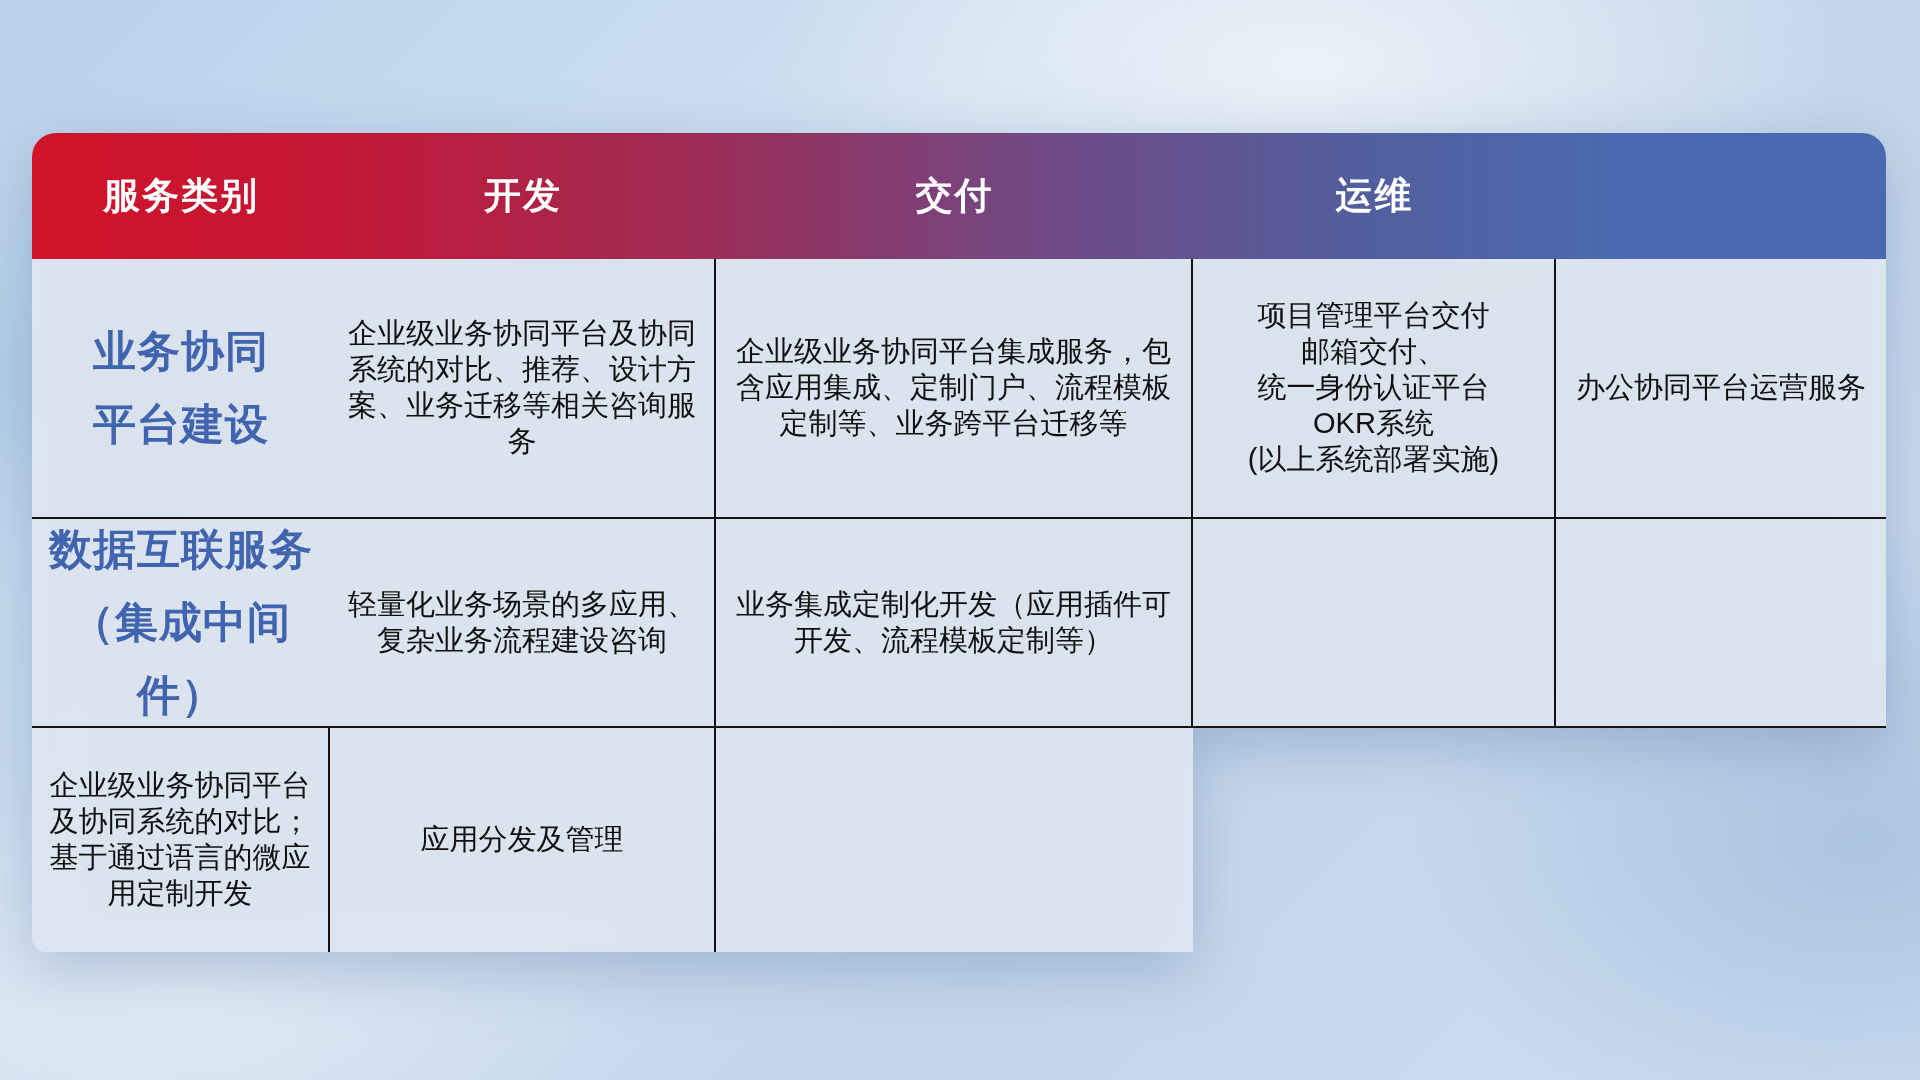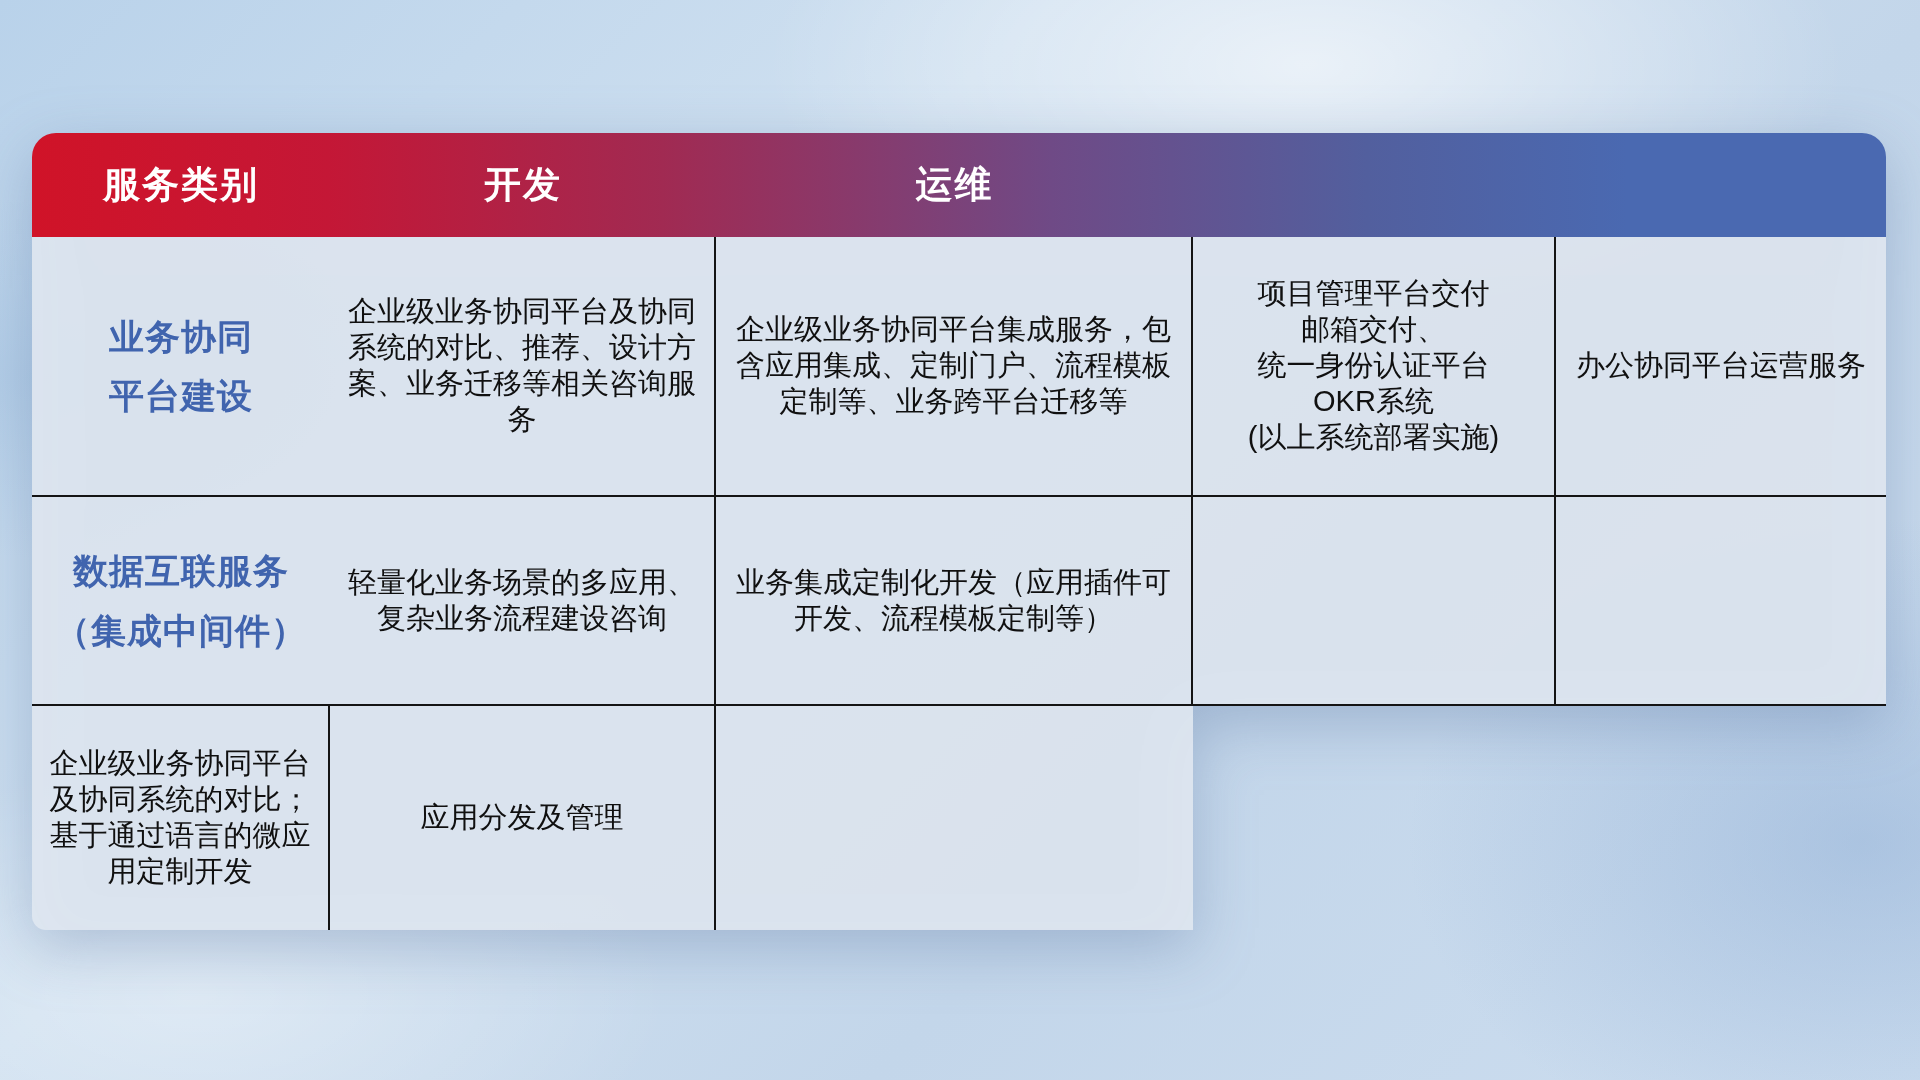--- a/index.html
+++ b/index.html
@@ -18,21 +18,21 @@
   .table-wrap {
     position: absolute;
     left: 32px; top: 133px;
     width: 1854px;
     filter: drop-shadow(0 18px 30px rgba(80,110,155,0.35));
   }
 
   .header-row {
     display: grid;
     grid-template-columns: 298px 386px 477px 363px 330px;
-    height: 104px;
+    height: 126px;
     border-radius: 24px 24px 0 0;
     background: linear-gradient(90deg,
       #d01328 0%, #c41736 16%, #a12a52 34%,
       #6f4a86 55%, #525f9e 72%, #4a69b1 86%, #4a69b1 100%);
   }
   .header-cell {
     display: flex; align-items: center; justify-content: center;
     color: #ffffff; font-size: 37px; font-weight: bold;
     letter-spacing: 2px;
   }
@@ -49,32 +49,33 @@
     display: flex; align-items: center; justify-content: center;
     text-align: center;
     white-space: pre-line;
     padding: 10px 14px;
     font-size: 29px; line-height: 1.24; color: #101010;
   }
   .cell.v-line { border-right: 2px solid #141414; }
   .cell.h-line { border-bottom: 2px solid #141414; }
   .cell.category {
     color: #4064ae; font-weight: bold;
-    font-size: 35px; line-height: 1.7; letter-spacing: 1px;
+    font-size: 43px; line-height: 1.7; letter-spacing: 1px;
   }
 </style>
 </head>
 <body>
 
 <div class="stage">
   <div class="table-wrap">
 
     <div class="header-row">
       <div class="header-cell">服务类别</div>
       <div class="header-cell">开发</div>
+      <div class="header-cell">交付</div>
       <div class="header-cell">运维</div>
     </div>
 
     <div class="body-grid">
 
       <div class="cell category h-line">业务协同
 平台建设</div>
       <div class="cell v-line h-line">企业级业务协同平台及协同系统的对比、推荐、设计方案、业务迁移等相关咨询服务</div>
       <div class="cell v-line h-line">企业级业务协同平台集成服务，包含应用集成、定制门户、流程模板定制等、业务跨平台迁移等</div>
       <div class="cell v-line h-line">项目管理平台交付

